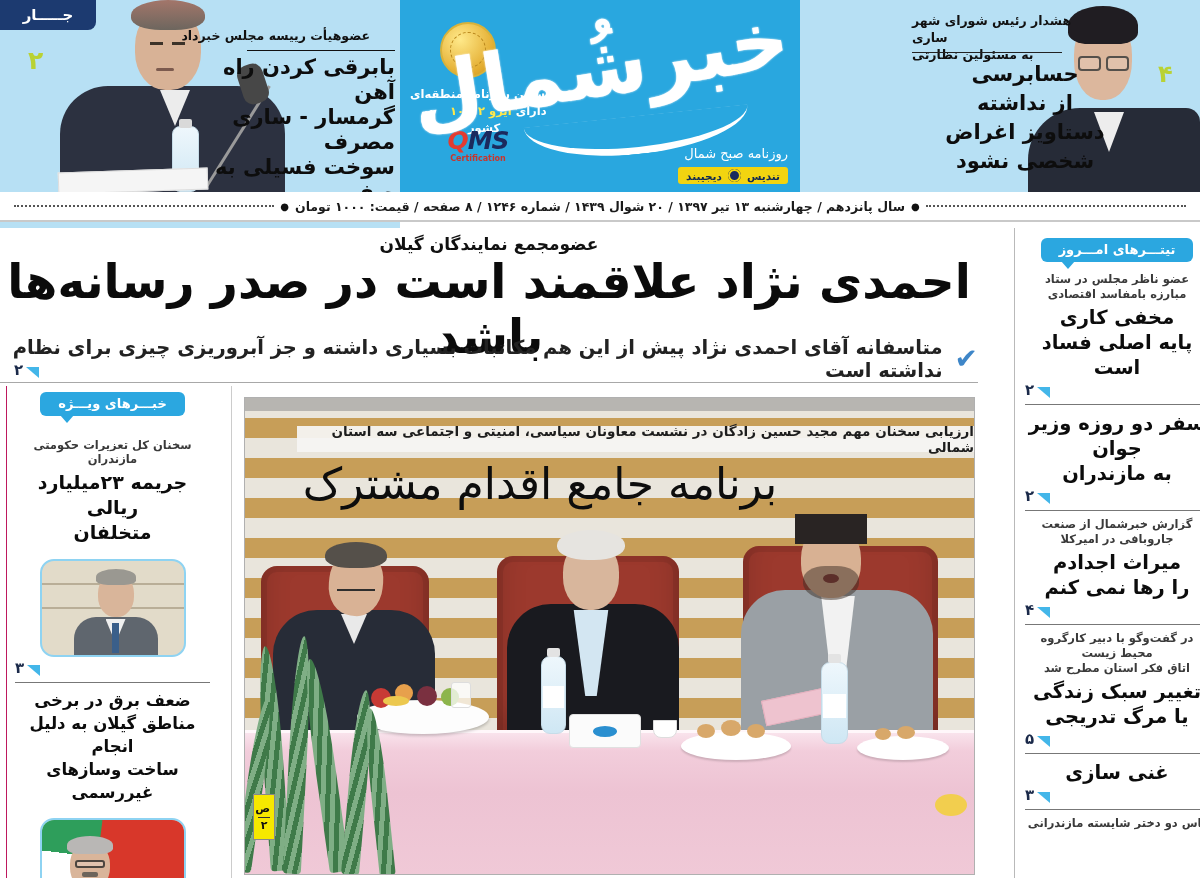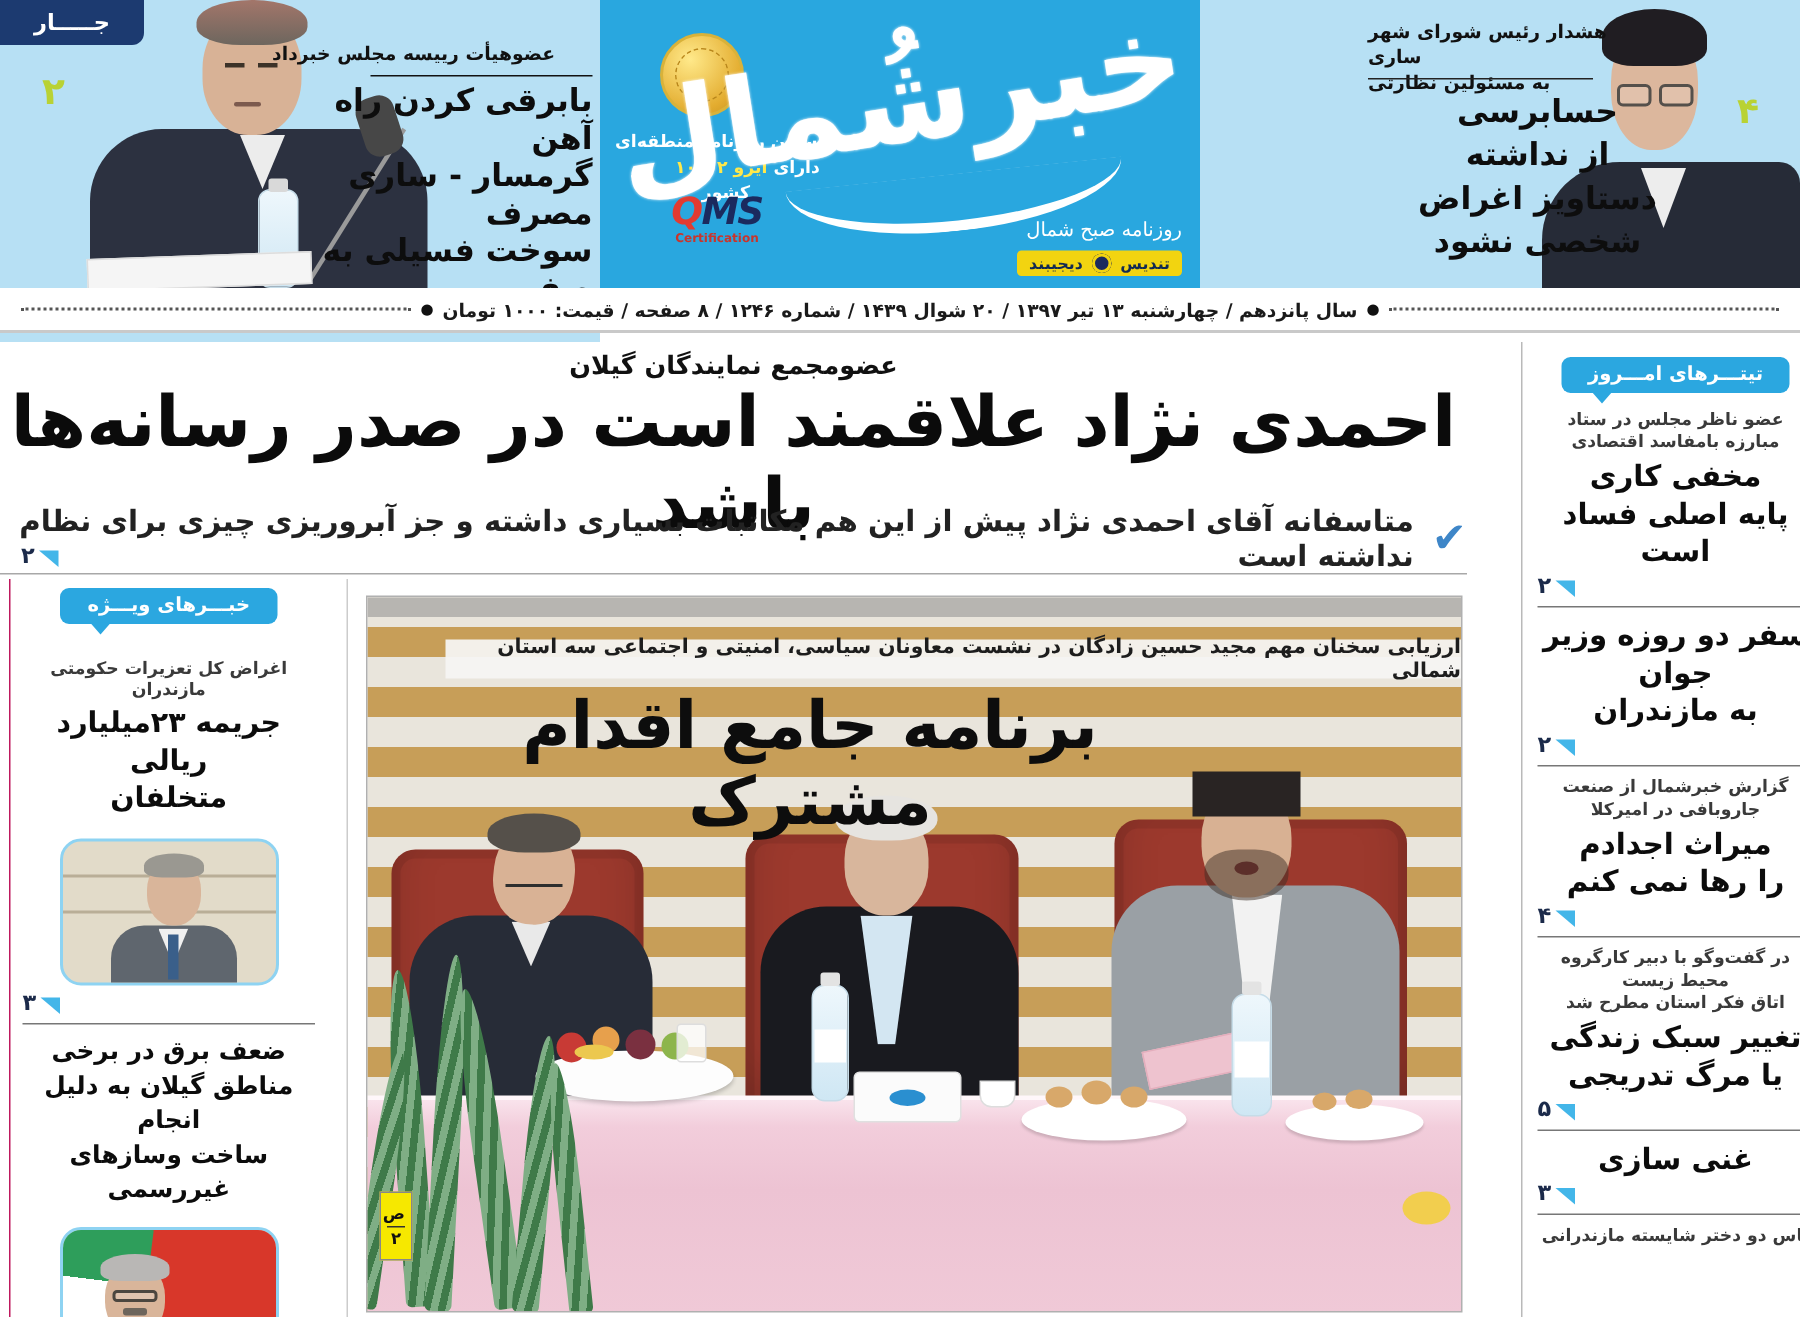--- a/index.html
+++ b/index.html
@@ -127,21 +127,21 @@
   .ph2-glasses{left:33px;top:40px;width:30px;height:8px;border:2px solid #4c463f;border-radius:3px;background:rgba(255,255,255,.2);}
   .ph2-mustache{left:40px;top:52px;width:16px;height:5px;background:#6d655c;border-radius:2px;}
   .ph2-suit{left:18px;top:68px;width:62px;height:30px;background:#3a3f46;border-radius:16px 16px 0 0;}
 
   
   .main-photo{left:244px;top:397px;width:731px;height:478px;border:1px solid #b0b0b0;overflow:hidden;
     background:repeating-linear-gradient(180deg,#e9e5dc 0 20px,#c79e58 20px 40px);}
   .mp-graytop{left:0;top:0;width:100%;height:13px;background:#b7b5b1;}
   .mp-kicker{left:52px;top:28px;right:0;height:26px;background:rgba(245,244,242,.95);display:flex;align-items:center;
     justify-content:center;font-size:13.5px;font-weight:bold;color:#1d1d1d;}
-  .mp-headline{left:30px;top:60px;width:530px;text-align:center;font-size:44px;font-weight:700;color:#0d0d0d;letter-spacing:-1px;}
+  .mp-headline{left:30px;top:60px;width:530px;text-align:center;font-size:44px;font-weight:400;color:#0d0d0d;letter-spacing:-1px;}
   .chair{position:absolute;background:#9c392d;border-radius:16px 16px 0 0;
     box-shadow:inset 0 0 0 6px rgba(0,0,0,.08),inset 0 -20px 30px rgba(0,0,0,.18);}
   .chair1{left:16px;top:168px;width:168px;height:170px;}
   .chair2{left:252px;top:158px;width:182px;height:180px;}
   .chair3{left:498px;top:148px;width:195px;height:190px;}
   .head{position:absolute;border-radius:46%;}
   .torso{position:absolute;border-radius:44px 44px 0 0;}
   .p1-head{left:84px;top:152px;width:54px;height:66px;background:#d9b295;transform:rotate(6deg);}
   .p1-hair{left:80px;top:144px;width:62px;height:26px;background:#55504a;border-radius:50% 50% 40% 40%;}
   .p1-glasses{left:92px;top:184px;width:38px;height:9px;border-bottom:2.5px solid #2e2e2e;}
@@ -371,21 +371,21 @@
         
       </div>
 
     </div>
   </div>
 
   <div class="abs sidebar-left">
     <div class="sb-badge">خبـــرهای ویـــژه</div>
 
     <div class="sl-item">
-      <div class="sl-kicker">اغراض کل تعزیرات حکومتی مازندران</div>
+      <div class="sl-kicker">سخنان کل تعزیرات حکومتی مازندران</div>
       <div class="sl-headline">
         <span>جریمه ۲۳میلیارد ریالی</span>
         <span>متخلفان</span>
       </div>
       <div class="sl-photo ph1">
         <div class="abs ph1-shelf1"></div>
         <div class="abs ph1-shelf2"></div>
         <div class="abs ph1-torso"></div>
         <div class="abs ph1-shirt"></div>
         <div class="abs ph1-tie"></div>

